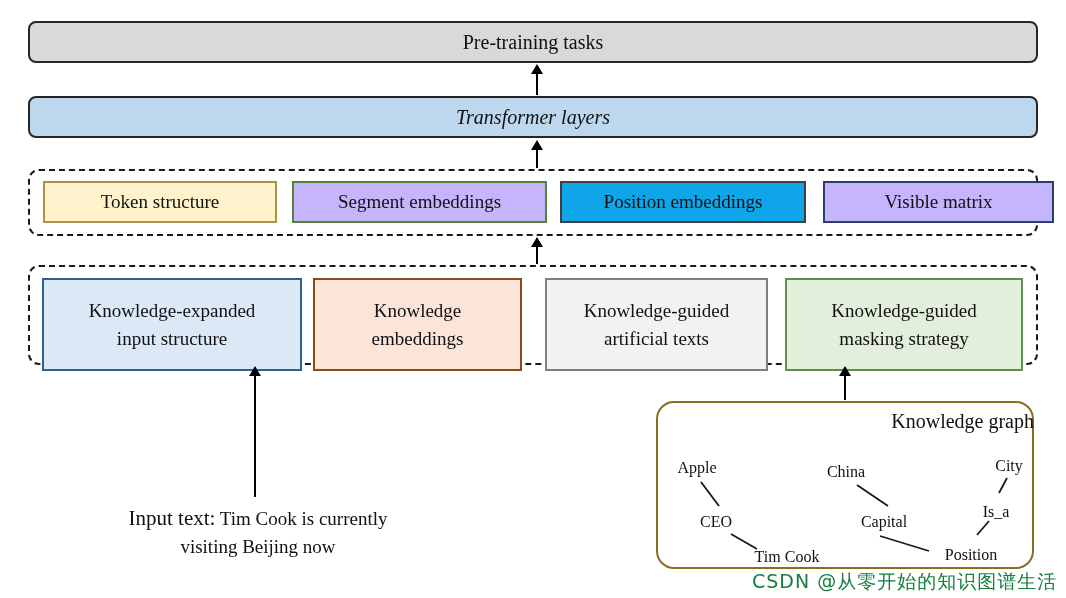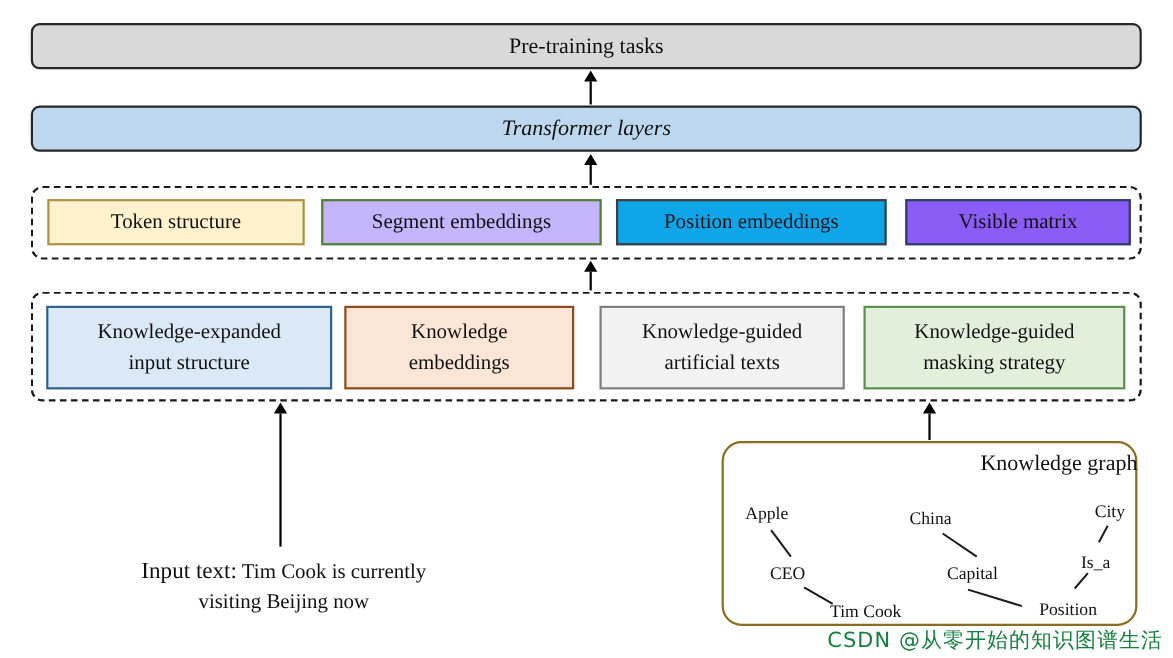--- a/index.html
+++ b/index.html
@@ -27,25 +27,25 @@
 
   
   .ebox{
     position:absolute;top:181px;height:42px;box-sizing:border-box;
     display:flex;align-items:center;justify-content:center;
     font-size:19px;border:2px solid #000;
   }
   .ebox-token   {left:43px; width:234px;background:#fff2cc;border-color:#ad9245;}
   .ebox-segment {left:292px;width:255px;background:#c4b5fd;border-color:#538135;}
   .ebox-position{left:560px;width:246px;background:#0ea5e9;border-color:#3f3f3f;}
-  .ebox-visible {left:823px;width:205px;background:#8b5cf6;border-color:#2e3e6b;}
+  .ebox-visible {left:823px;width:231px;background:#c4b5fd;border-color:#2e3e6b;}
 
   
   .kbox{
-    position:absolute;top:278px;height:76px;box-sizing:border-box;
+    position:absolute;top:278px;height:93px;box-sizing:border-box;
     display:flex;flex-direction:column;align-items:center;justify-content:center;
     font-size:19px;line-height:1.45;border:2px solid #000;text-align:center;
   }
   .kbox-expand {left:42px; width:260px;background:#dbe9f7;border-color:#31618f;}
   .kbox-embed  {left:313px;width:209px;background:#fbe5d6;border-color:#8e4a1f;}
   .kbox-texts  {left:545px;width:223px;background:#f2f2f2;border-color:#7f7f7f;}
   .kbox-masking{left:785px;width:238px;background:#e2efda;border-color:#5f8e50;}
 
   
   .arrow-up{position:absolute;width:14px;display:flex;flex-direction:column;align-items:center;}

